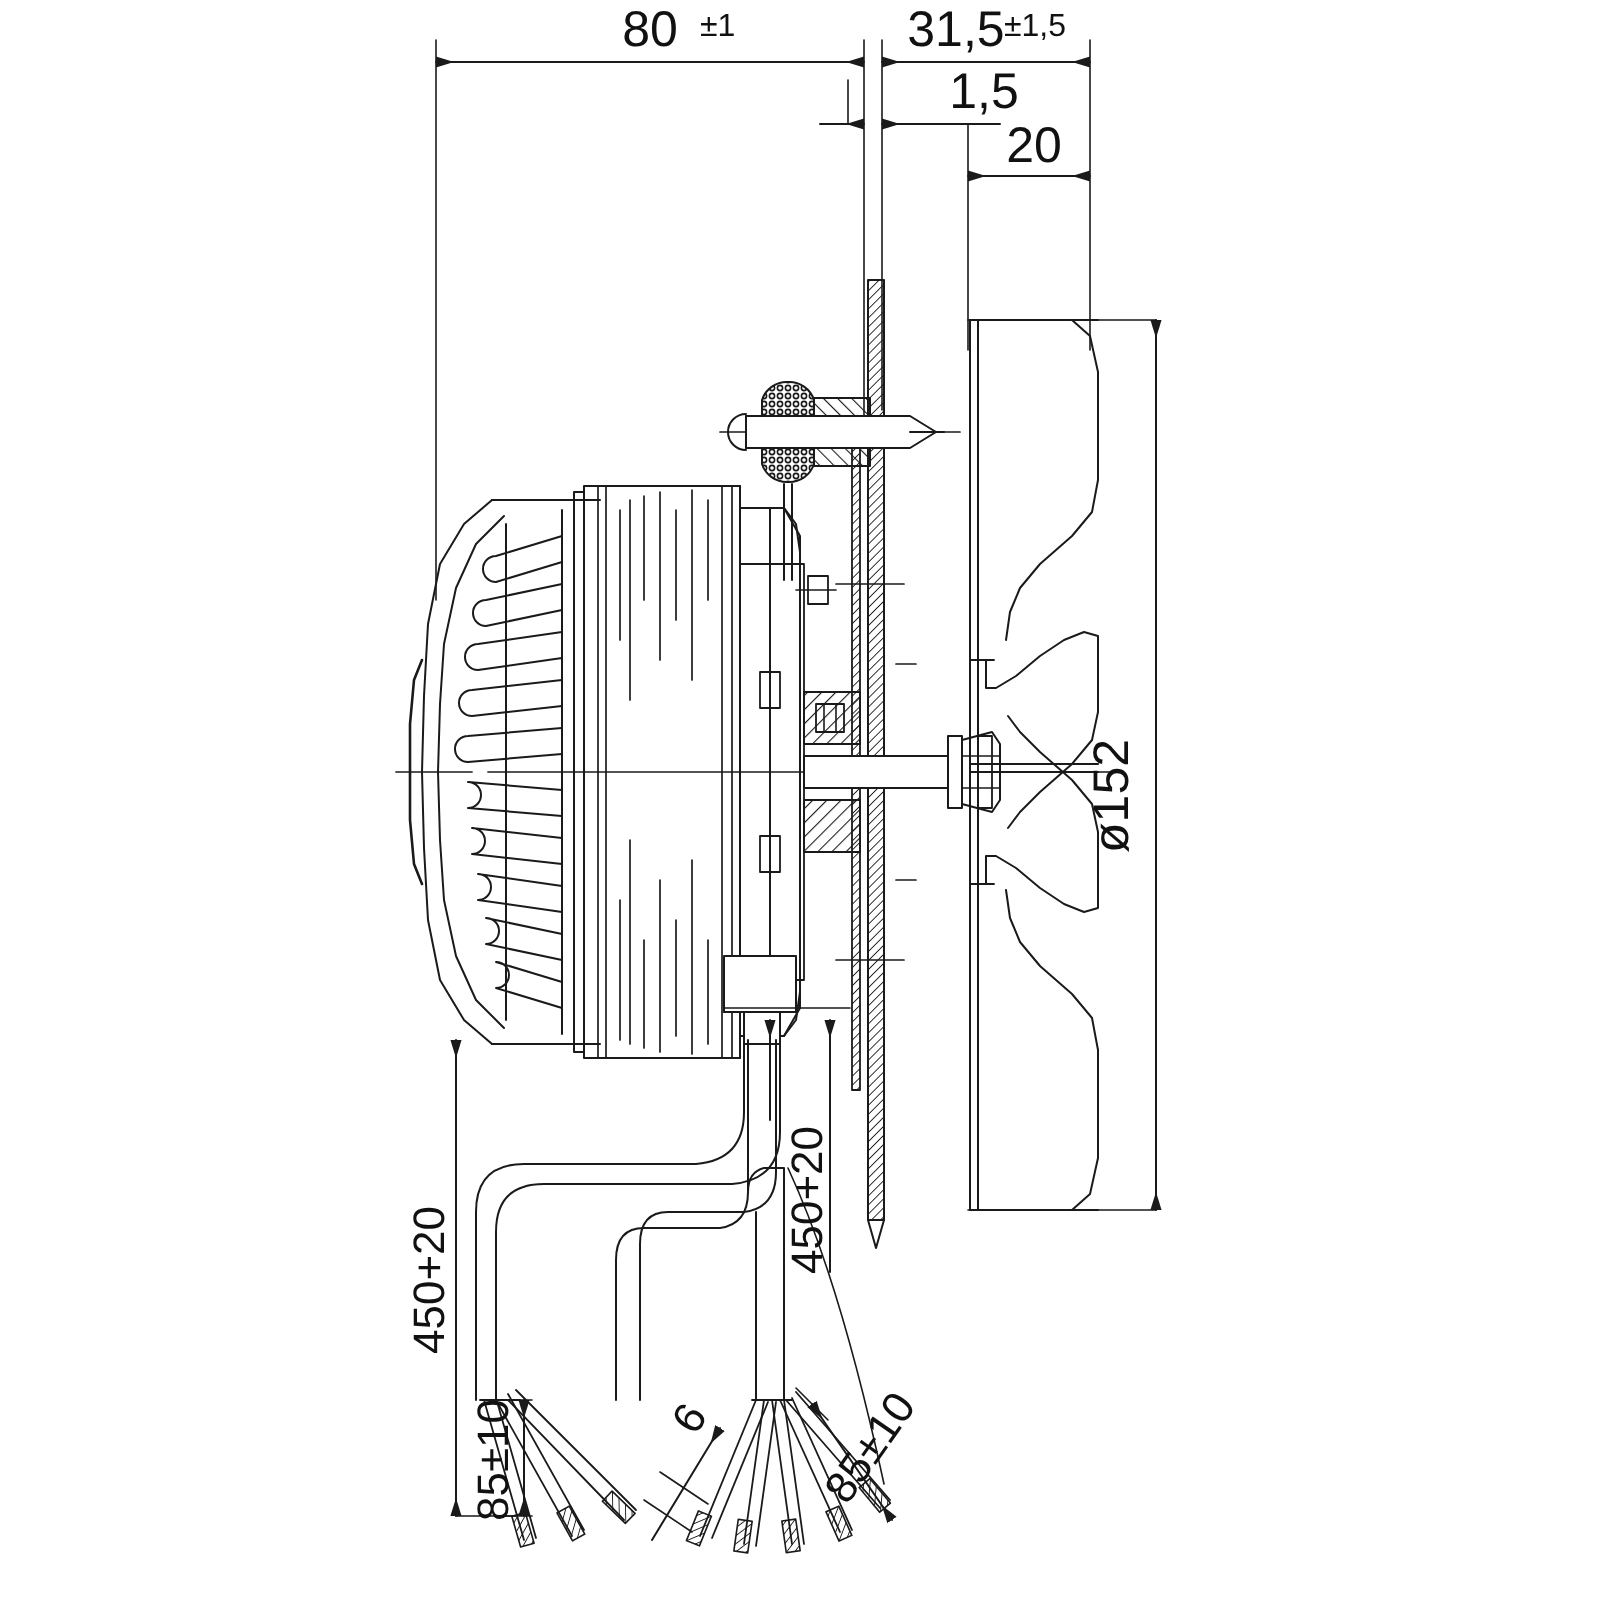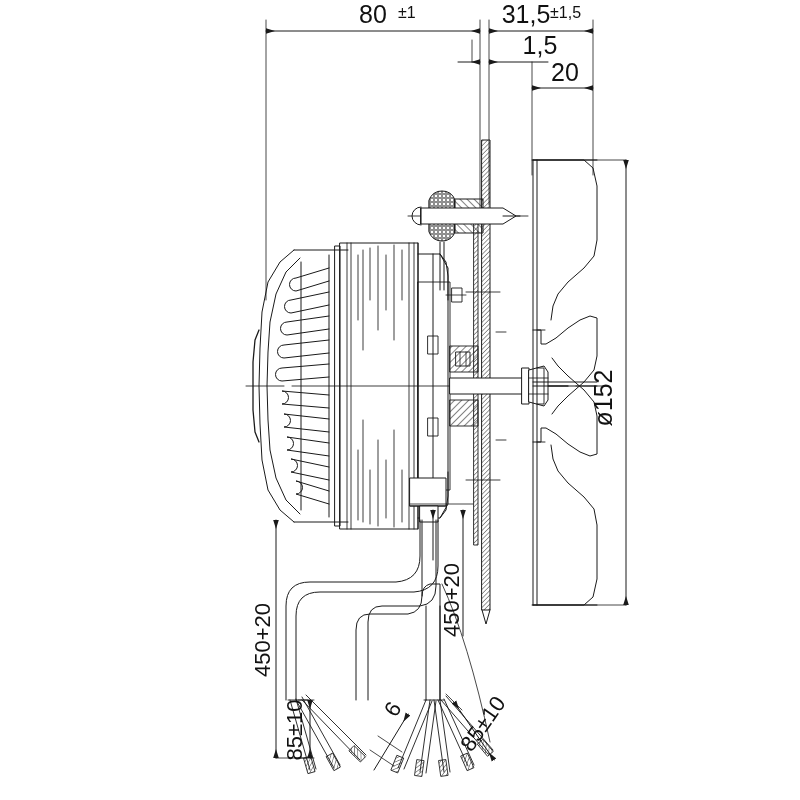--- a/index.html
+++ b/index.html
@@ -1,18 +1,18 @@
 <!DOCTYPE html>
 <html><head>
 <meta charset="utf-8">
 <style>
   html,body{margin:0;padding:0;background:#ffffff;}
   body{width:800px;height:800px;overflow:hidden;
        font-family:"Liberation Sans",sans-serif;}
-  #sheet{position:relative;width:752px;height:800px;background:#fff;padding-left:48px;}
+  #sheet{position:relative;width:752px;height:800px;background:#fff;}
   svg{display:block;}
   .dimtext{font-family:"Liberation Sans",sans-serif;font-weight:400;fill:#111;}
 </style>
 </head>
 <body>
 
 <div id="sheet">
 <svg width="800" height="800" viewBox="0 0 800 800">
   <defs>
     <marker id="arrIn" viewBox="0 0 10 10" refX="10" refY="5" markerWidth="9" markerHeight="9" orient="auto-start-reverse">

